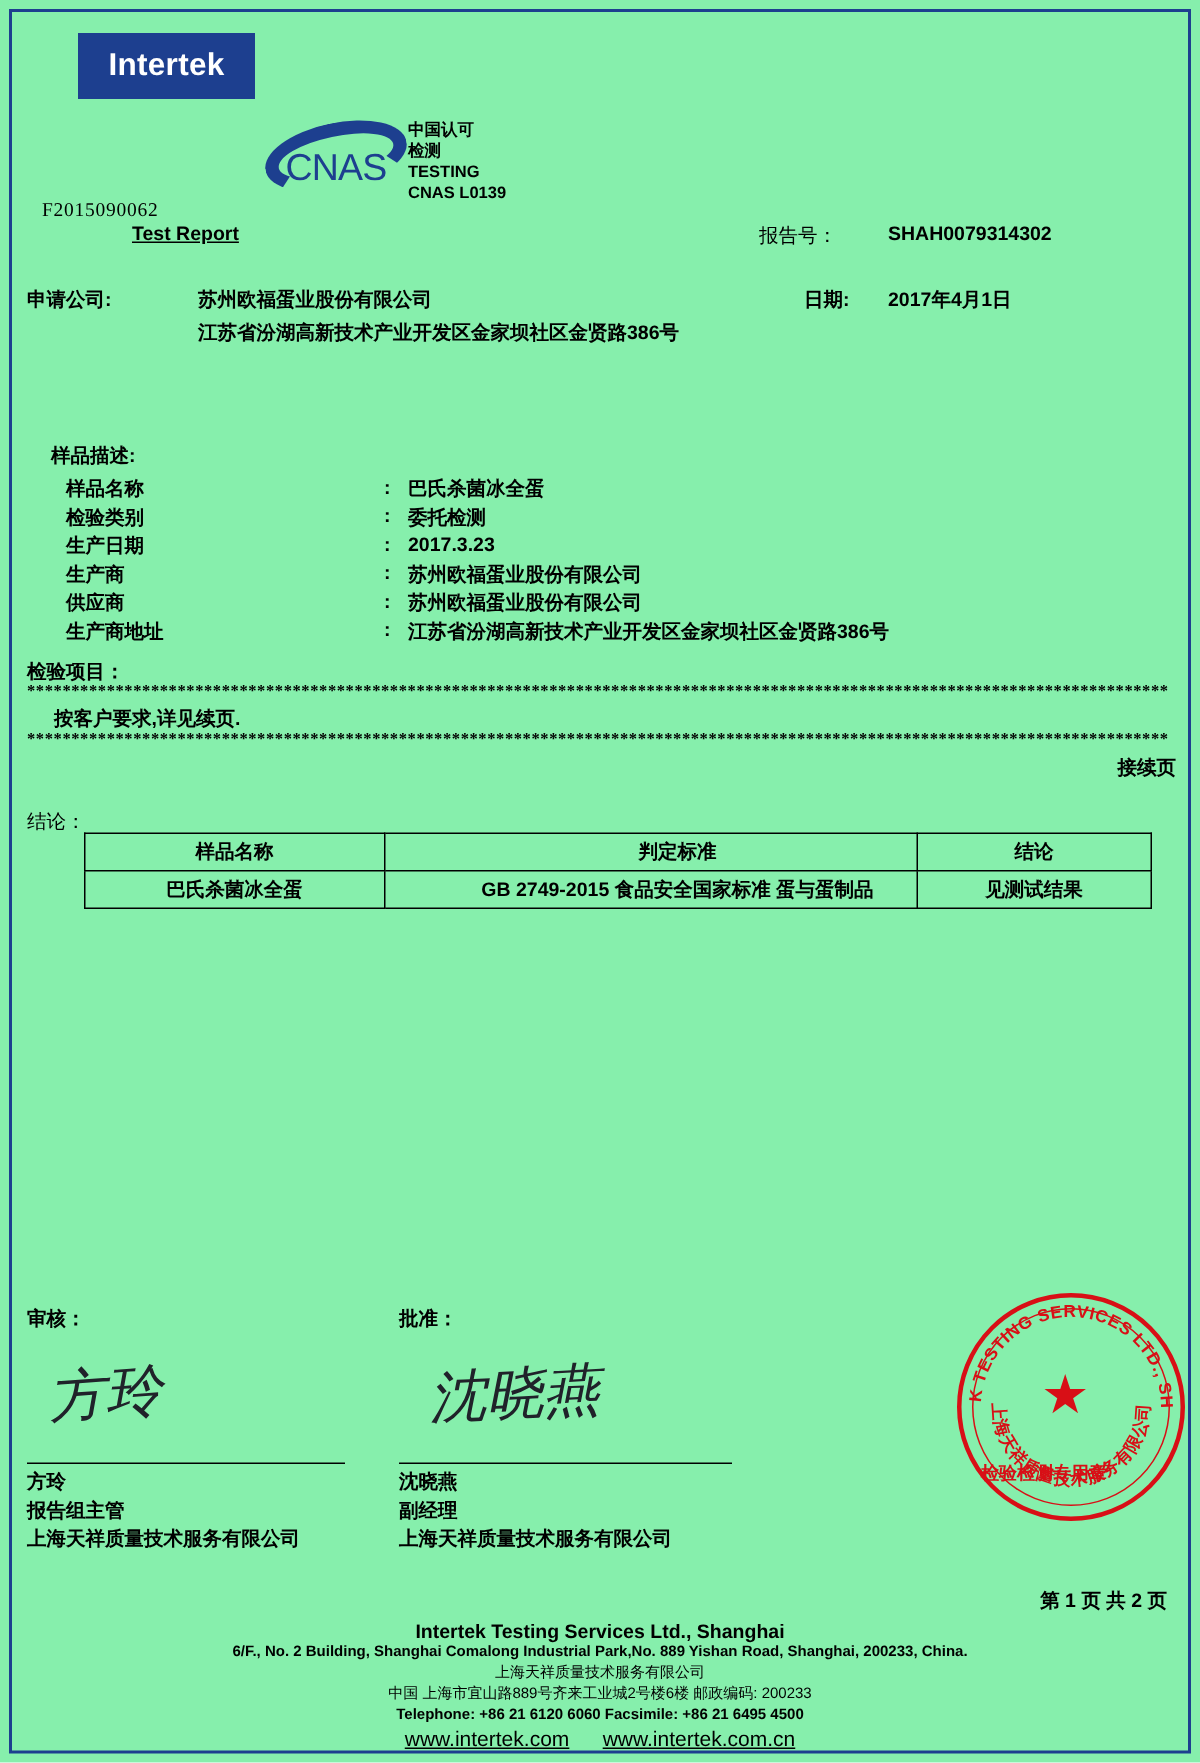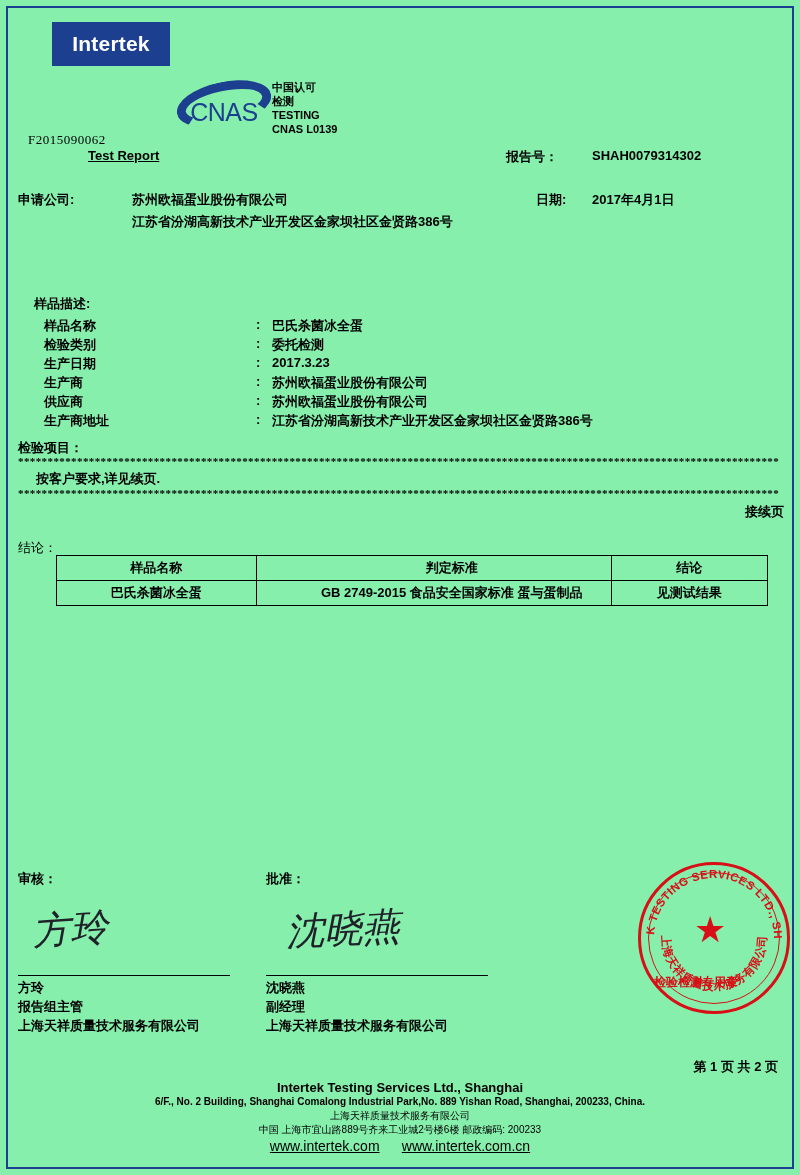--- a/index.html
+++ b/index.html
@@ -151,21 +151,21 @@
     font-size: 13px;
     font-weight: bold;
     text-decoration: underline;
   }
 
   .report-no-label {
     position: absolute;
     left: 492px;
     top: 134px;
     font-size: 13px;
-    font-weight: bold;
+    font-weight: normal;
     text-align: right;
   }
   .report-no-value {
     position: absolute;
     left: 578px;
     top: 134px;
     font-size: 13px;
     font-weight: bold;
   }
 
@@ -600,20 +600,21 @@
       <div class="inner-text">检验检测专用章</div>
     </div>
 
     <div class="page-num">第 1 页 共 2 页</div>
 
     <div class="footer">
       <div class="f-title">Intertek Testing Services Ltd., Shanghai</div>
       <div class="f-line">6/F., No. 2 Building, Shanghai Comalong Industrial Park,No. 889 Yishan Road, Shanghai, 200233, China.</div>
       <div class="f-line-cn">上海天祥质量技术服务有限公司</div>
       <div class="f-line-cn">中国 上海市宜山路889号齐来工业城2号楼6楼 邮政编码: 200233</div>
+      <div class="f-line">Telephone: +86 21 6120 6060   Facsimile: +86 21 6495 4500</div>
       <div>
         <a class="f-link" href="#">www.intertek.com</a>
         &nbsp;&nbsp;&nbsp;
         <a class="f-link" href="#">www.intertek.com.cn</a>
       </div>
     </div>
 
   </div>
 </div>
 

